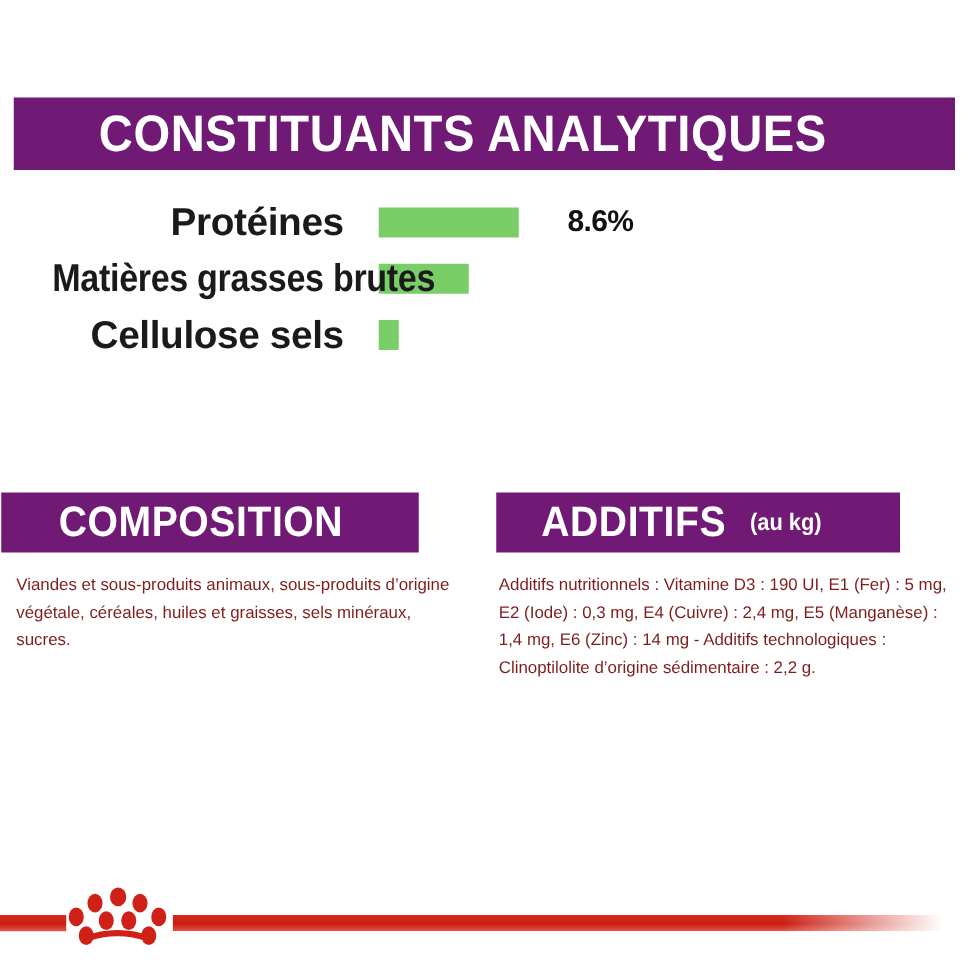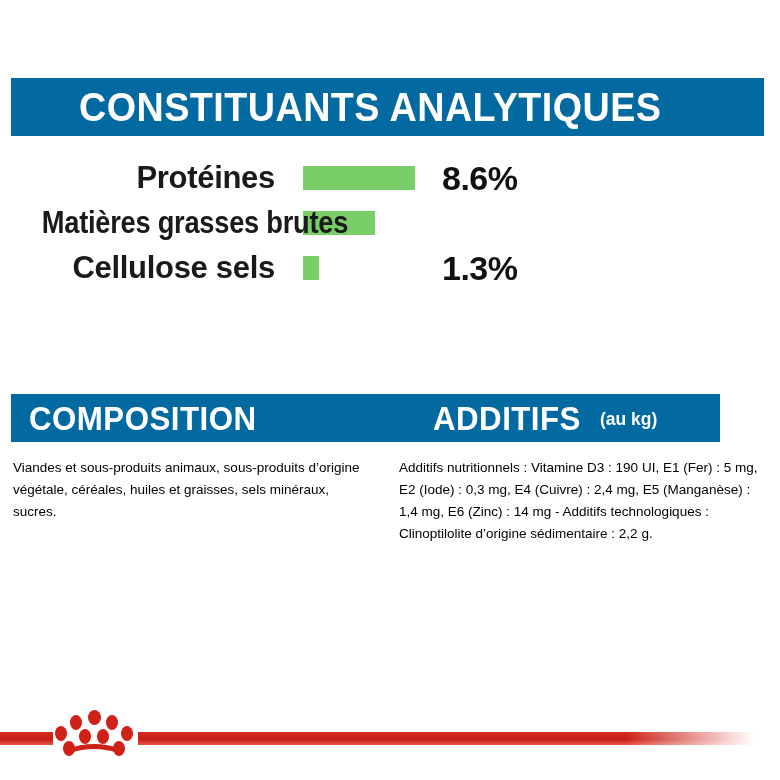--- a/index.html
+++ b/index.html
@@ -12,21 +12,21 @@
     height: 780px;
     position: relative;
     overflow: hidden;
     font-family: "Liberation Sans", sans-serif;
     -webkit-font-smoothing: antialiased;
   }
 
   
   .banner {
     position: absolute;
-    background: #0369a1;
+    background: #701a75;
     display: flex;
     align-items: center;
     box-sizing: border-box;
   }
   .banner-title {
     color: #ffffff;
     font-family: "Liberation Sans", sans-serif;
     font-weight: bold;
     letter-spacing: 0.5px;
     line-height: 1;
@@ -40,25 +40,25 @@
     top: 78px;
     width: 753px;
     height: 58px;
     padding-left: 68px;
   }
   #banner-analytical .banner-title {
     font-size: 41px;
   }
 
   #banner-composition {
-    left: 11px;
+    left: 1px;
     top: 394px;
-    width: 392px;
+    width: 334px;
     height: 48px;
-    padding-left: 18px;
+    padding-left: 46px;
   }
   #banner-composition .banner-title {
     font-size: 34px;
   }
 
   #banner-additives {
     left: 397px;
     top: 394px;
     width: 323px;
     height: 48px;
@@ -115,31 +115,31 @@
     align-items: center;
   }
   .nutrient-bar {
     height: 24px;
     background: #7ace67;
   }
   .nutrient-value {
     color: #111111;
     font-family: "Liberation Sans", sans-serif;
     font-weight: bold;
-    font-size: 34px;
-    line-height: 1;
-    white-space: nowrap;
-    margin-left: 4px;
+    font-size: 24px;
+    line-height: 1;
+    white-space: nowrap;
+    margin-left: 16px;
     letter-spacing: -0.5px;
   }
 
   
   .body-text {
     position: absolute;
-    color: #000000;
+    color: #7f1d1d;
     font-family: "Liberation Sans", sans-serif;
     font-size: 13.5px;
     line-height: 1.62;
     text-align: left;
   }
   #composition-text {
     left: 13px;
     top: 457px;
     width: 357px;
   }
@@ -223,21 +223,20 @@
     <span class="nutrient-bar-wrap">
       <span class="nutrient-bar" id="bar-1" style="width: 72px;"></span>
     </span>
   </div>
 
   <div class="nutrient-row">
     <span class="nutrient-label">Cellulose sels</span>
     <span class="nutrient-bar-wrap">
       <span class="nutrient-bar" id="bar-2" style="width: 16px;"></span>
     </span>
-    <span class="nutrient-value">1.3%</span>
   </div>
 
 </div>
 
 <div class="banner" id="banner-composition">
   <span class="banner-title">COMPOSITION</span>
 </div>
 
 <div class="body-text" id="composition-text">Viandes et sous-produits animaux, sous-produits d’origine végétale, céréales, huiles et graisses, sels minéraux, sucres.</div>
 

